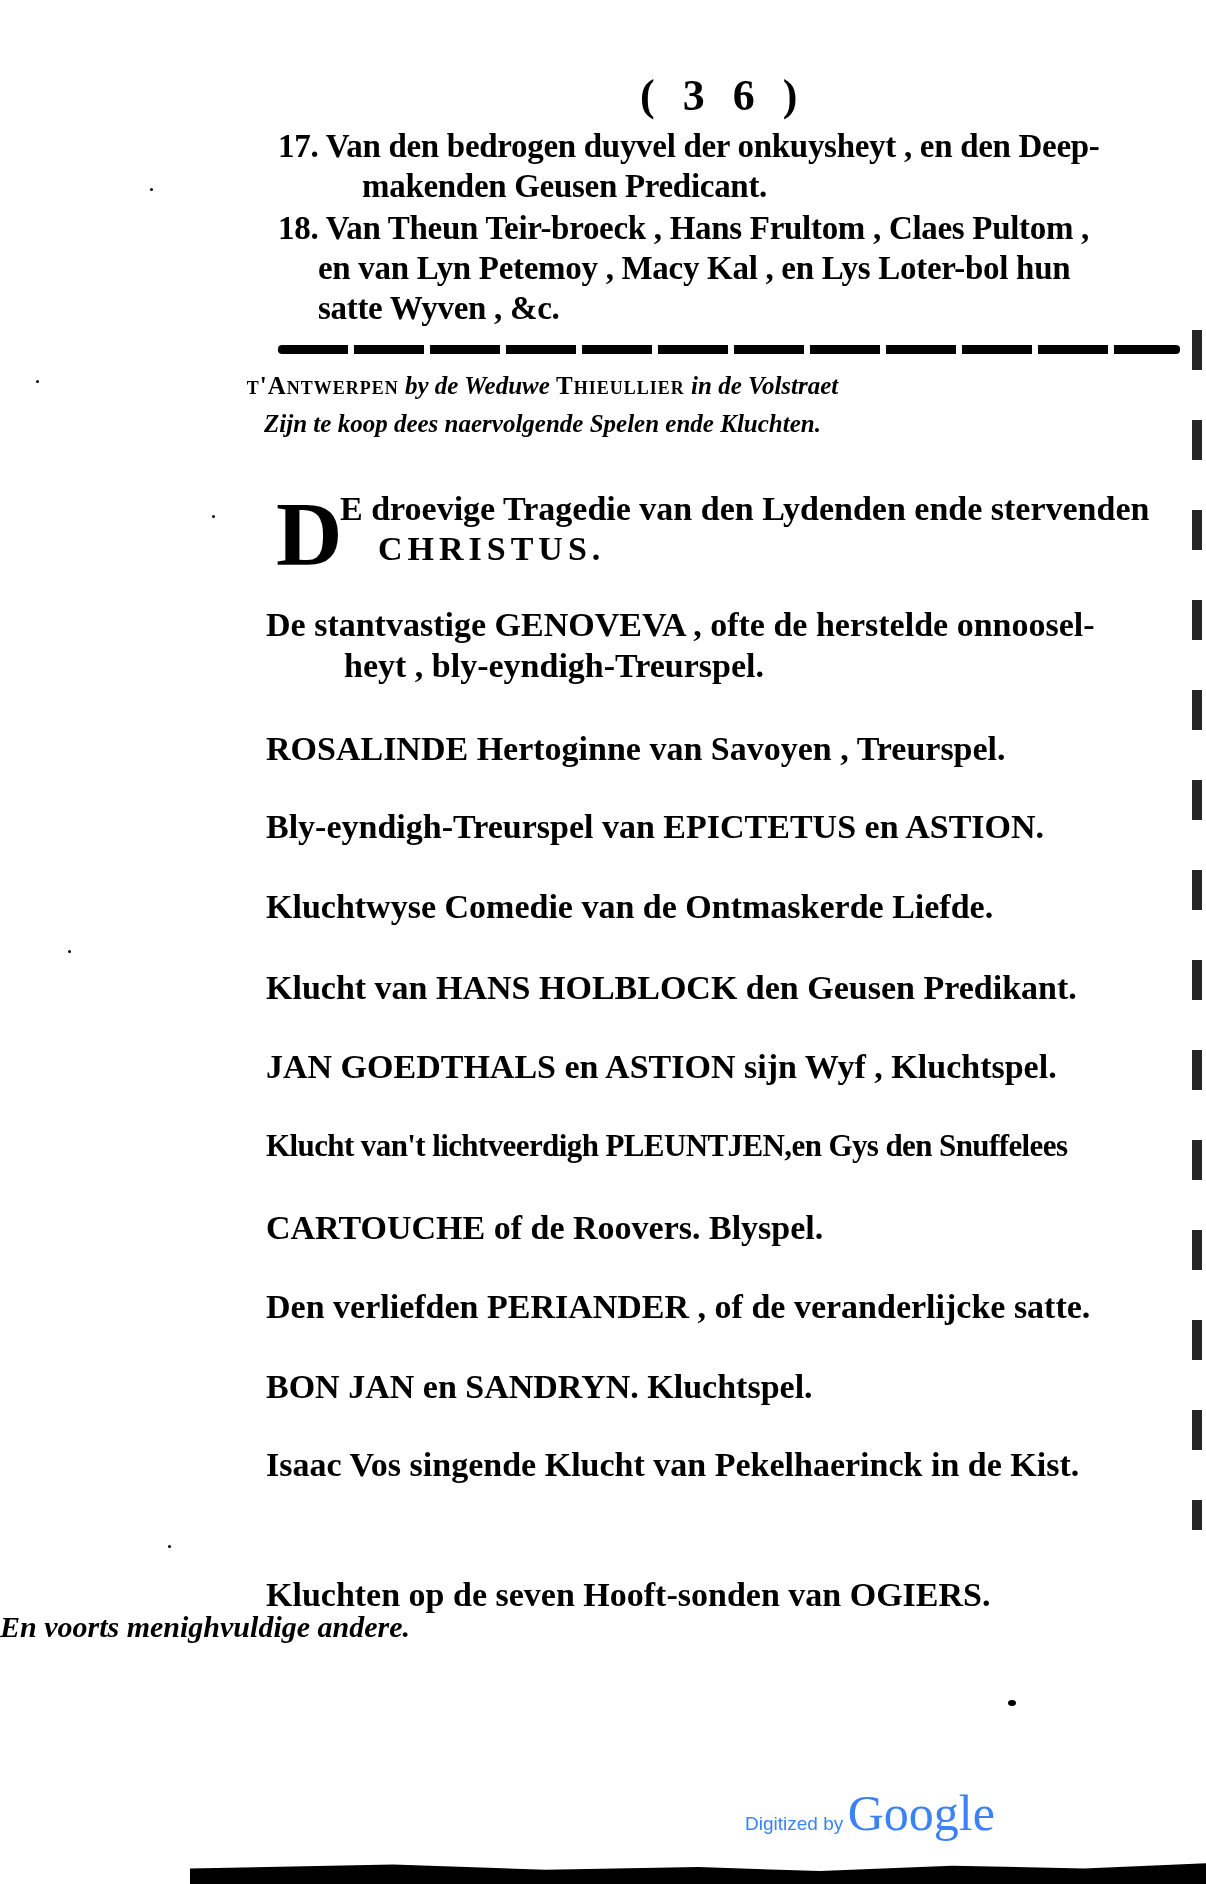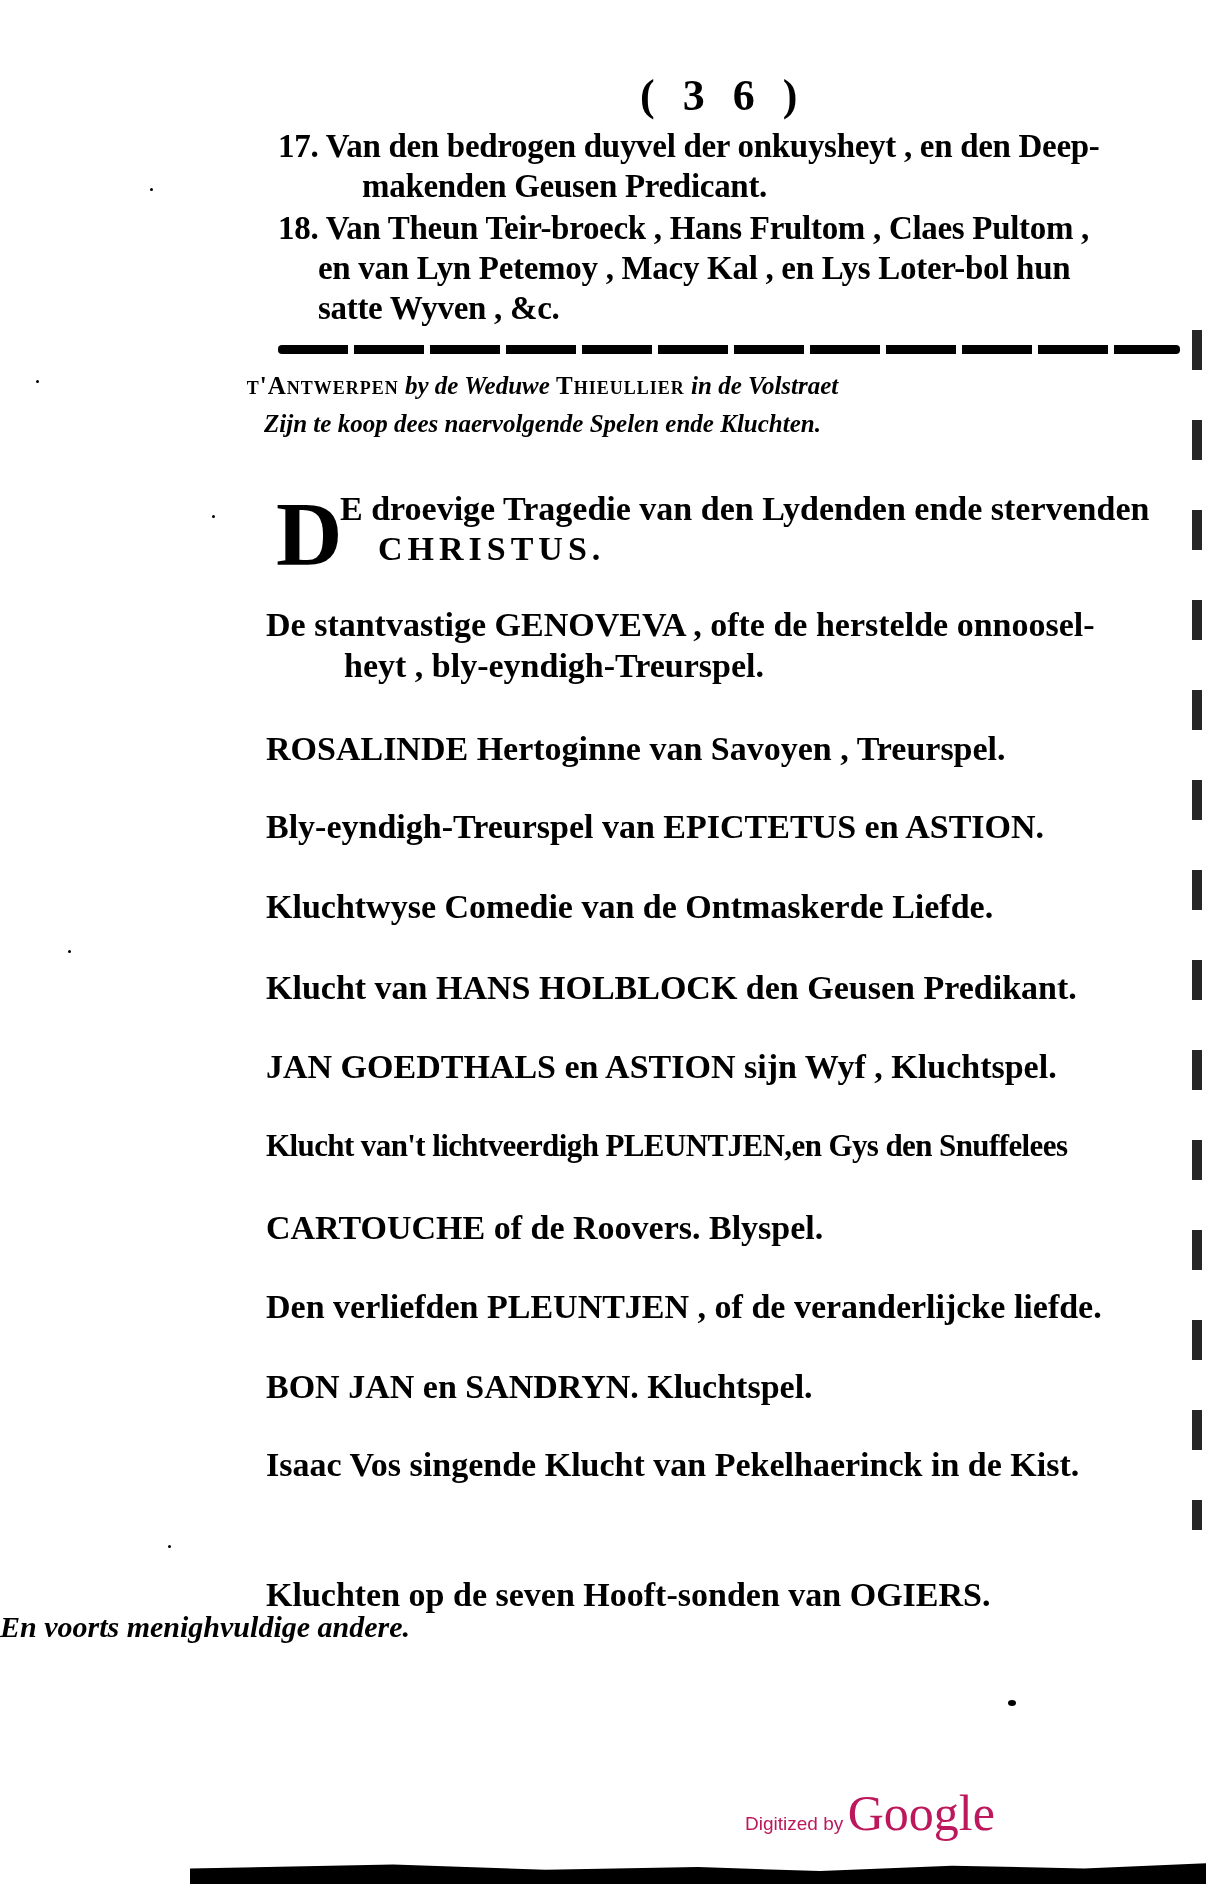--- a/index.html
+++ b/index.html
@@ -10,21 +10,21 @@
   .entry { font-size:33px; font-weight:bold; letter-spacing:-0.3px; }
   .num { font-weight:bold; }
   .rule { left:278px; top:345px; width:902px; height:9px; background:
       repeating-linear-gradient(90deg,#000 0 70px,#fff 70px 76px); border-radius:4px; }
   .imprint { left:0; width:1085px; text-align:center; font-size:25px; font-weight:bold; }
   .imprint .it { font-style:italic; }
   .sc { font-variant:small-caps; letter-spacing:1px; }
   .title-row { font-size:34px; font-weight:bold; left:266px; }
   .dropcap { left:276px; top:488px; font-size:92px; font-weight:bold; line-height:1; }
   .closing { left:0; width:1206px; top:1610px; font-size:30px; font-style:italic; font-weight:bold; }
-  .google { left:745px; top:1784px; color:#be185d; font-family:"Liberation Sans","DejaVu Sans",sans-serif; }
+  .google { left:745px; top:1784px; color:#3b82f6; font-family:"Liberation Sans","DejaVu Sans",sans-serif; }
   .google .small { font-size:19px; }
   .google .big { font-family:"Liberation Serif",serif; font-size:50px; }
   .bottom-bar { left:190px; top:1858px; width:1016px; height:26px; background:#000;
       clip-path: polygon(0 40%, 20% 25%, 35% 45%, 50% 35%, 62% 50%, 75% 30%, 88% 40%, 100% 20%, 100% 100%, 0 100%); }
   .right-edge { left:1192px; top:330px; width:10px; height:1200px;
       background: repeating-linear-gradient(180deg,#000 0 40px,#fff 40px 90px); opacity:0.85; }
   .speck { position:absolute; width:3px; height:3px; background:#000; border-radius:50%; }
 </style>
 </head>
 <body>
@@ -65,21 +65,21 @@
 <div class="abs title-row" style="top:606px;">De stantvastige GENOVEVA , ofte de herstelde onnoosel-</div>
 <div class="abs title-row" style="left:312px; top:647px;margin-left:32px;">heyt , bly-eyndigh-Treurspel.</div>
 
 <div class="abs title-row" style="top:730px;">ROSALINDE Hertoginne van Savoyen , Treurspel.</div>
 <div class="abs title-row" style="top:808px;">Bly-eyndigh-Treurspel van EPICTETUS en ASTION.</div>
 <div class="abs title-row" style="top:888px;">Kluchtwyse Comedie van de Ontmaskerde Liefde.</div>
 <div class="abs title-row" style="top:969px;">Klucht van HANS HOLBLOCK den Geusen Predikant.</div>
 <div class="abs title-row" style="top:1048px;">JAN GOEDTHALS en ASTION sijn Wyf , Kluchtspel.</div>
 <div class="abs title-row" style="top:1128px; font-size:31px; letter-spacing:-0.6px;">Klucht van't lichtveerdigh PLEUNTJEN,en Gys den Snuffelees</div>
 <div class="abs title-row" style="top:1209px;">CARTOUCHE of de Roovers. Blyspel.</div>
-<div class="abs title-row" style="top:1288px;">Den verliefden PLEUNTJEN , of de veranderlijcke liefde.</div>
+<div class="abs title-row" style="top:1288px;">Den verliefden PERIANDER , of de veranderlijcke satte.</div>
 <div class="abs title-row" style="top:1368px;">BON JAN en SANDRYN.  Kluchtspel.</div>
 <div class="abs title-row" style="top:1446px;">Isaac Vos singende Klucht van Pekelhaerinck in de Kist.</div>
 <div class="abs title-row" style="top:1576px;">Kluchten op de seven Hooft-sonden van OGIERS.</div>
 
 <div class="abs closing">En voorts menighvuldige andere.</div>
 
 <div class="abs google">
   <span class="small">Digitized by</span>
   <span class="big">Google</span>
 </div>

